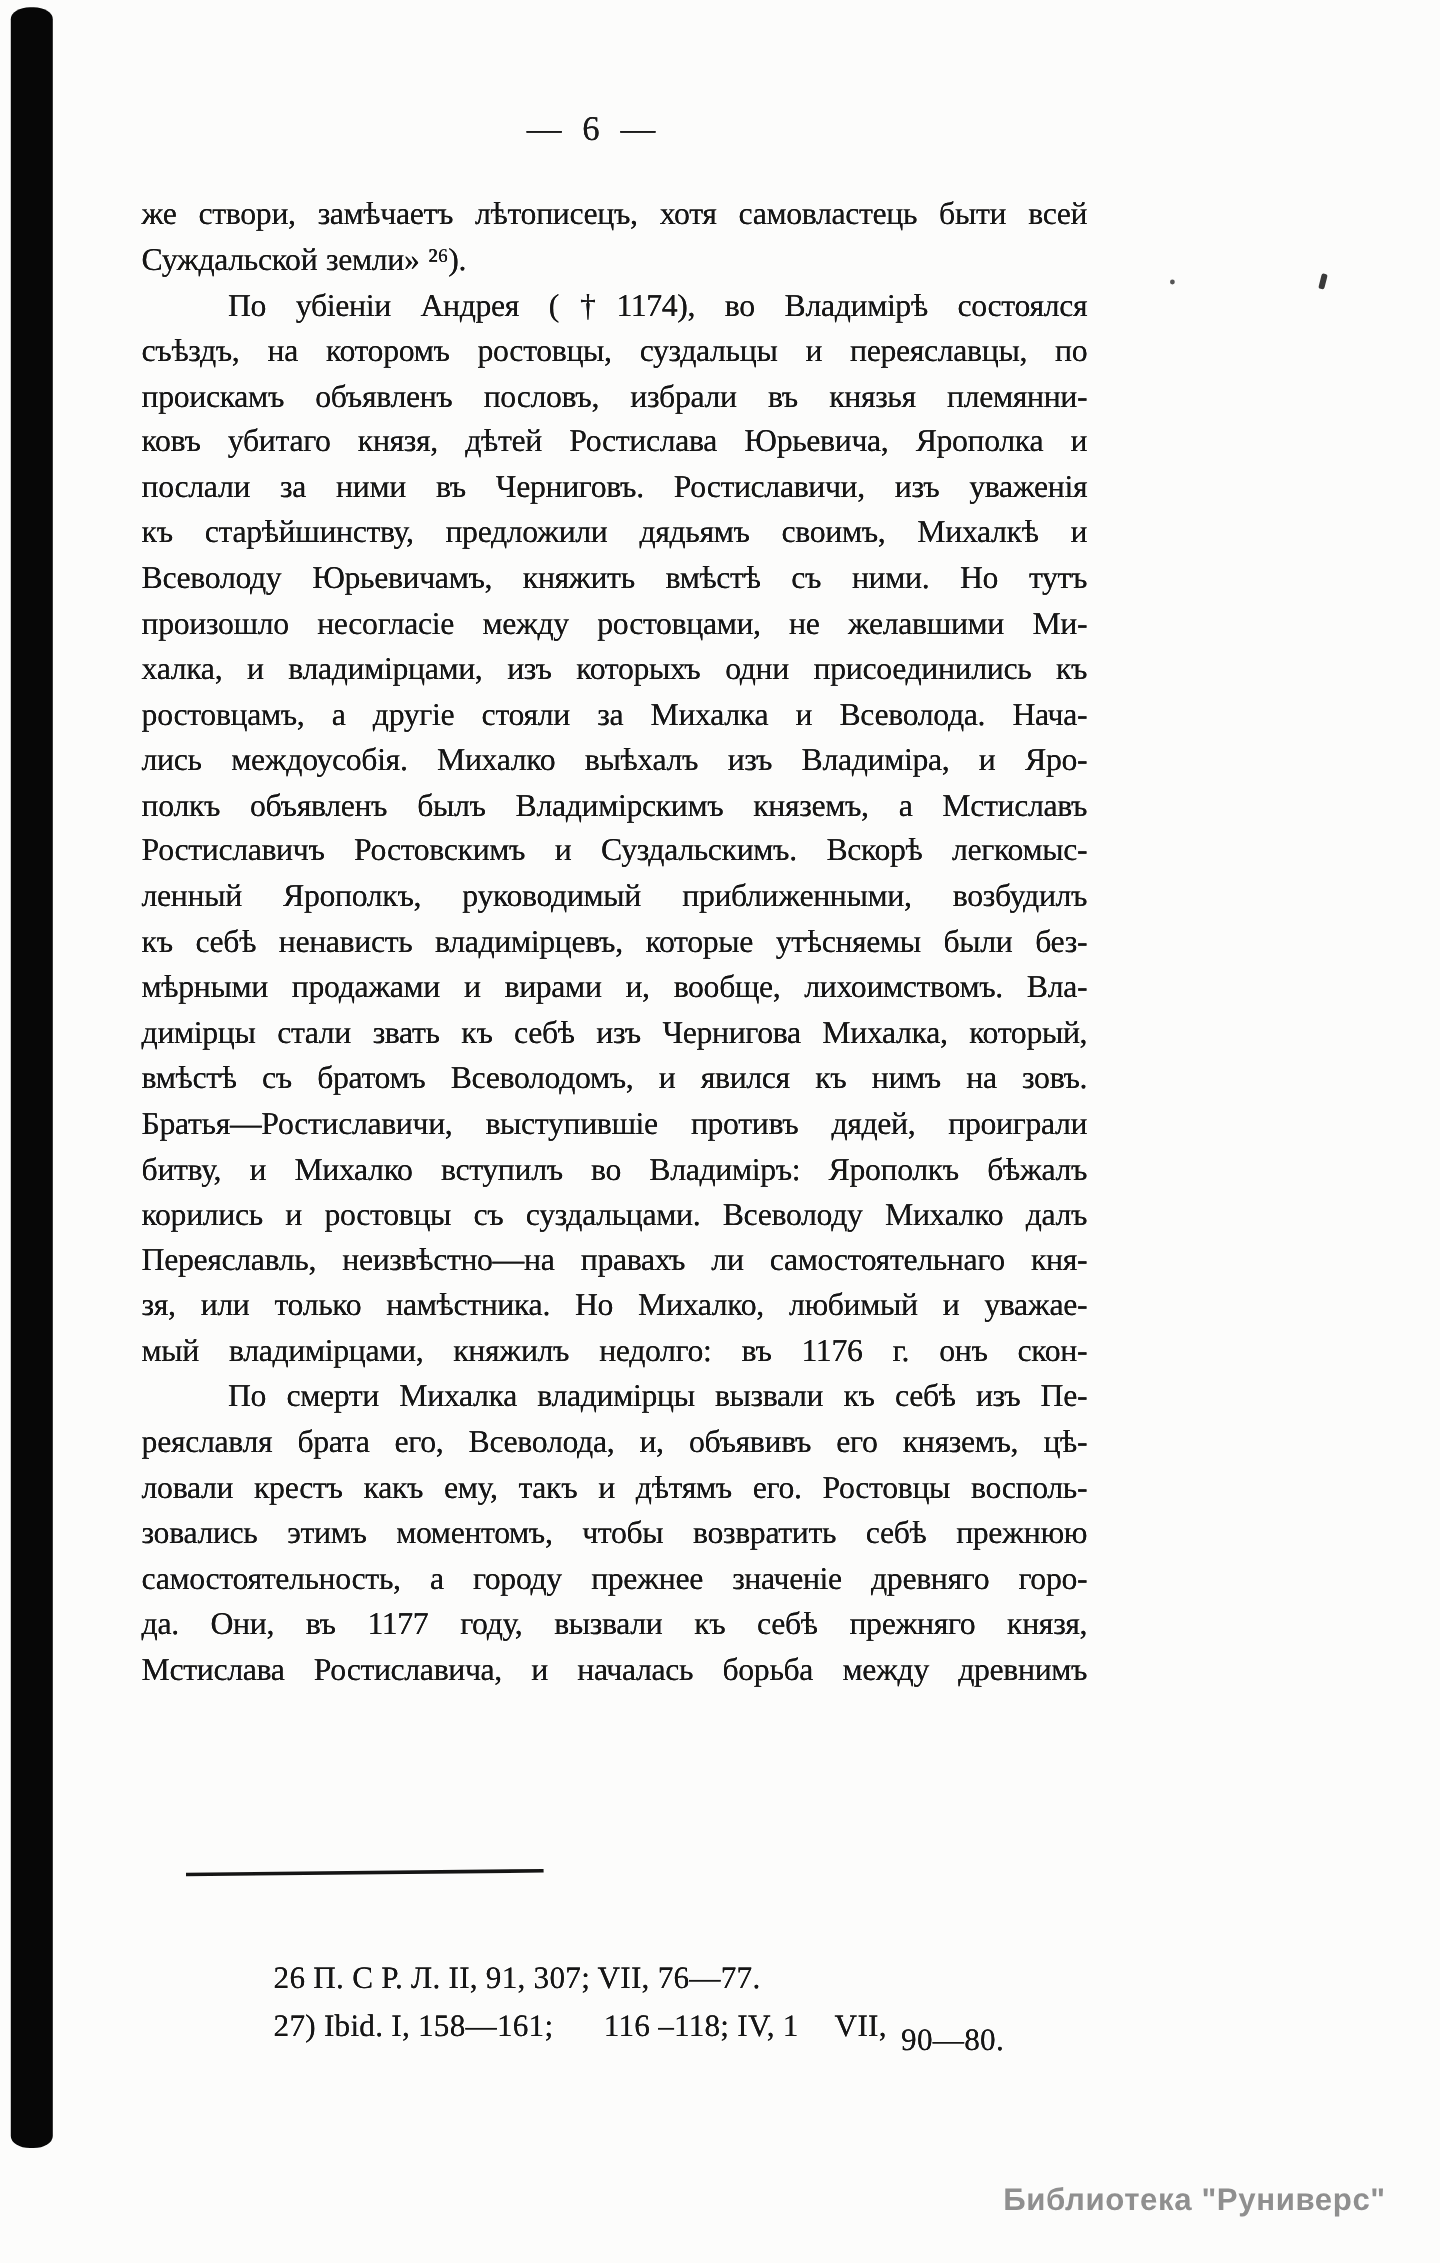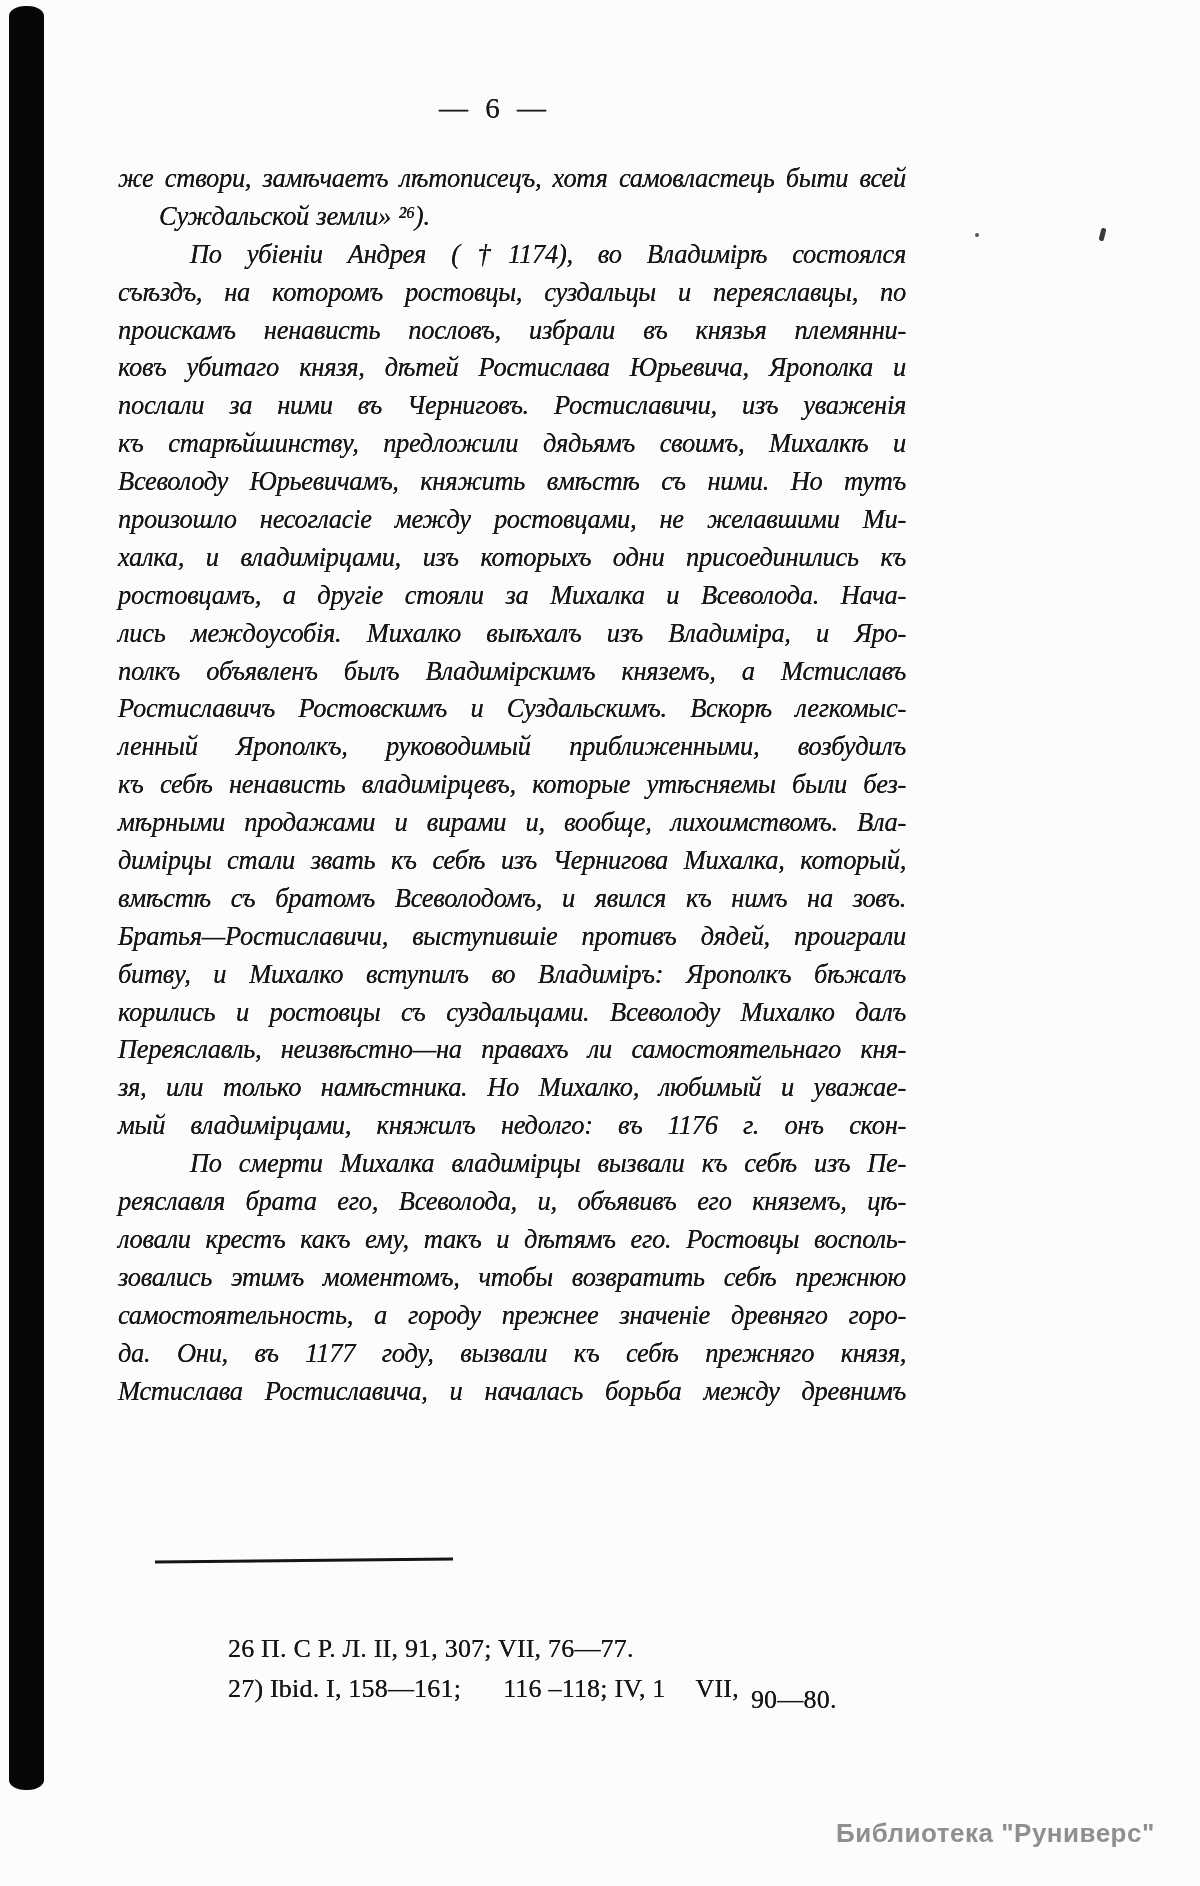--- a/index.html
+++ b/index.html
@@ -17,24 +17,24 @@
     text-align:center;font-size:29px;letter-spacing:5px;color:#1b1b1b;
     text-shadow:0 0 .5px #1b1b1b;
   }
   .text-column{
     position:absolute;left:118px;top:160px;width:788px;
     font-size:26.5px;letter-spacing:-0.3px;word-spacing:1px;
     text-shadow:0 0 .5px #161616;
   }
   .line{
     height:37.9px;line-height:37.9px;
-    text-align:justify;text-align-last:justify;font-style:italic;
+    text-align:justify;text-align-last:justify;
   }
   .line.indent{text-indent:72px;}
-  .line.endline{text-align-last:left;margin-left:41px;}
+  .line.endline{text-align-last:left;}
   .footnote-rule{
     position:absolute;left:155px;top:1559px;width:298px;height:3px;
     background:#151515;transform:rotate(-0.6deg);
   }
   .footnote{
     position:absolute;left:228px;font-size:26px;letter-spacing:0.2px;
     text-shadow:0 0 .5px #161616;white-space:nowrap;
   }
   .footnote.fn26{top:1634px;}
   .footnote.fn27{top:1674px;}
@@ -58,21 +58,21 @@
 <div class="page-number">— 6 —</div>
 
 <div class="speck-a"></div>
 <div class="speck-b"></div>
 
 <div class="text-column">
     <div class="line">же створи, замѣчаетъ лѣтописецъ, хотя самовластець быти всей</div>
     <div class="line endline">Суждальской земли» ²⁶).</div>
     <div class="line indent">По убіеніи Андрея (†1174), во Владимірѣ состоялся</div>
     <div class="line">съѣздъ, на которомъ ростовцы, суздальцы и переяславцы, по</div>
-    <div class="line">проискамъ ненависть пословъ, избрали въ князья племянни-</div>
+    <div class="line">проискамъ объявленъ пословъ, избрали въ князья племянни-</div>
     <div class="line">ковъ убитаго князя, дѣтей Ростислава Юрьевича, Ярополка и</div>
     <div class="line">послали за ними въ Черниговъ. Ростиславичи, изъ уваженія</div>
     <div class="line">къ старѣйшинству, предложили дядьямъ своимъ, Михалкѣ и</div>
     <div class="line">Всеволоду Юрьевичамъ, княжить вмѣстѣ съ ними. Но тутъ</div>
     <div class="line">произошло несогласіе между ростовцами, не желавшими Ми-</div>
     <div class="line">халка, и владимірцами, изъ которыхъ одни присоединились къ</div>
     <div class="line">ростовцамъ, а другіе стояли за Михалка и Всеволода. Нача-</div>
     <div class="line">лись междоусобія. Михалко выѣхалъ изъ Владиміра, и Яро-</div>
     <div class="line">полкъ объявленъ былъ Владимірскимъ княземъ, а Мстиславъ</div>
     <div class="line">Ростиславичъ Ростовскимъ и Суздальскимъ. Вскорѣ легкомыс-</div>

